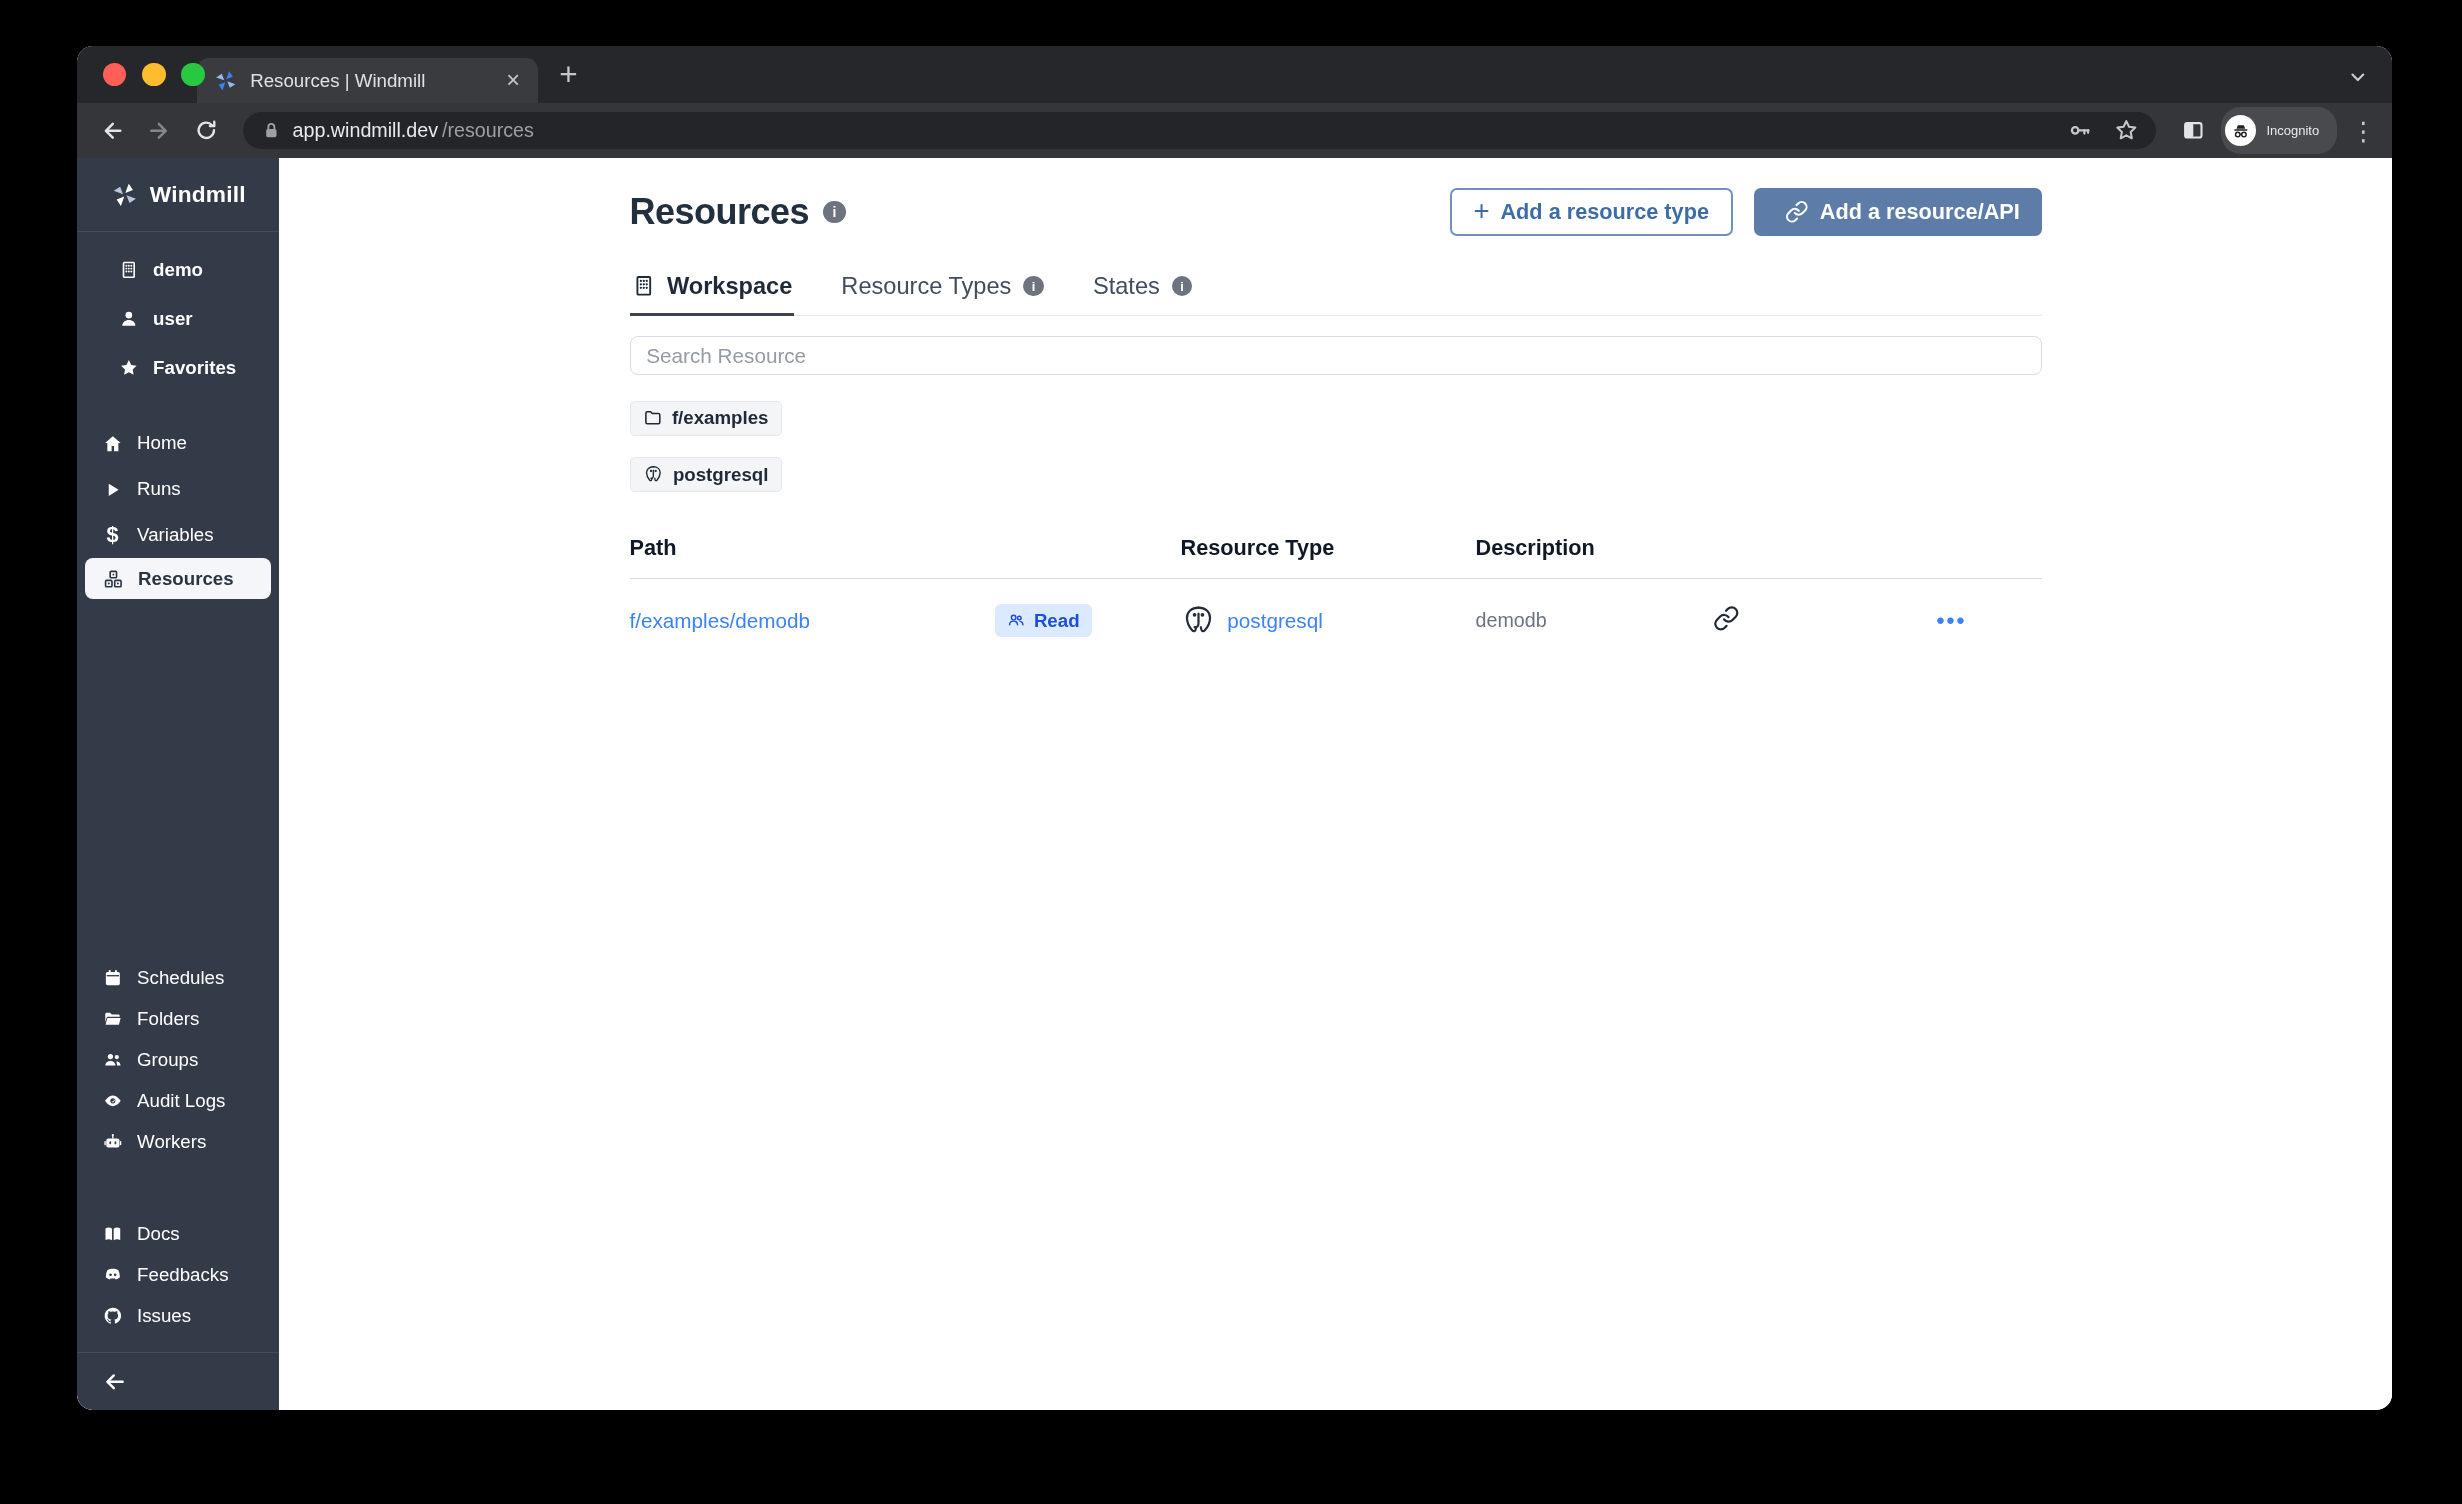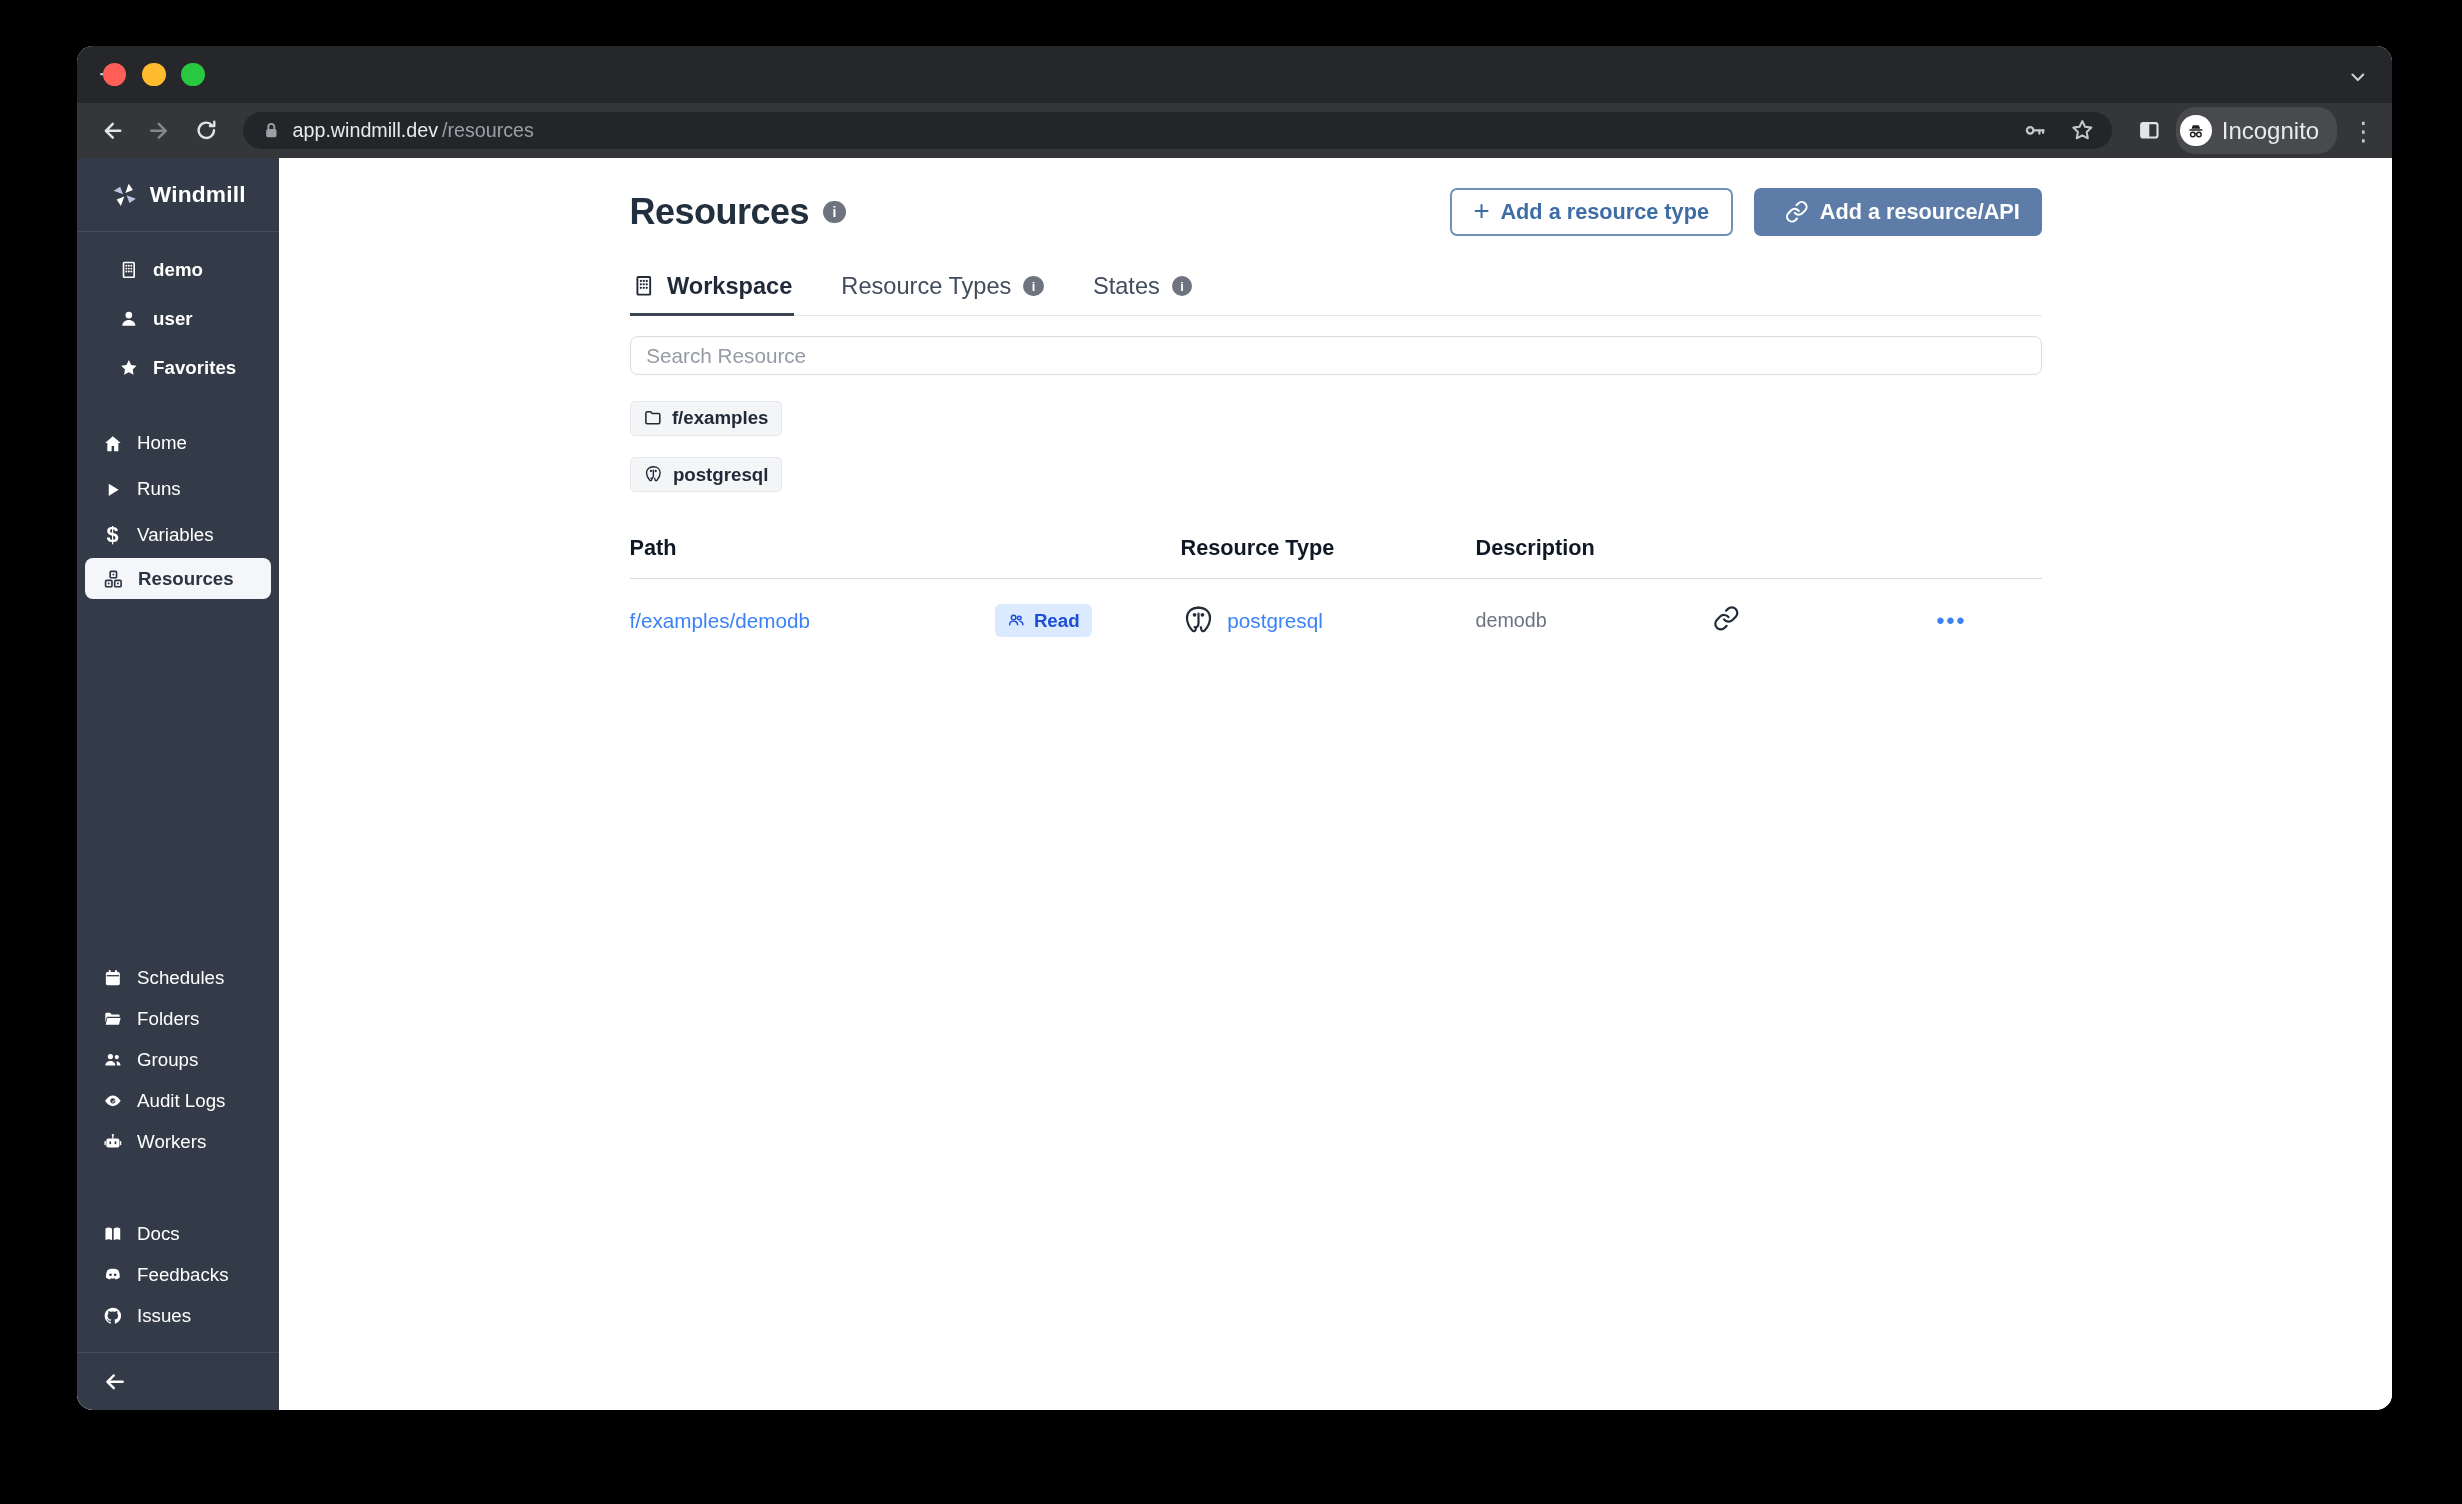--- a/index.html
+++ b/index.html
@@ -18,21 +18,21 @@
   .newtab{align-self:center;color:#c3c6cb;font-size:31.5px;line-height:1;margin-left:21.7px;cursor:pointer;}
   .strip-chevron{position:absolute;right:23.6px;top:19.7px;color:#c9ccd1;}
   .toolbar{height:55px;background:#35363a;flex:none;display:flex;align-items:center;padding:0 15.8px;gap:7.9px;}
   .nav-ic{width:39px;height:39px;border-radius:50%;display:flex;align-items:center;justify-content:center;color:#e2e4e8;cursor:pointer;flex:none;}
   .nav-ic.disabled{color:#84878c;}
   .omnibox{flex:1;height:37px;background:#242528;border-radius:18.7px;display:flex;align-items:center;
     gap:10.8px;padding:0 17.7px;margin:0 9.9px;font-size:19.7px;color:#e8eaed;min-width:0;}
   .url-path{color:#9aa0a6;}
   .omni-right{margin-left:auto;display:flex;align-items:center;gap:21.7px;color:#c3c6cb;}
   .incog{height:39px;background:#484a4e;border-radius:19.7px;display:flex;align-items:center;gap:9.9px;
-    padding:3.9px 17.7px 3.9px 3.9px;color:#e8eaed;font-size:24px;flex:none;}
+    padding:3.9px 17.7px 3.9px 3.9px;color:#e8eaed;font-size:13px;flex:none;}
   .incog-face{width:31.5px;height:31.5px;border-radius:50%;background:#fff;display:flex;align-items:center;justify-content:center;flex:none;}
   .menu-dots{color:#c3c6cb;margin-left:5.9px;cursor:pointer;}
   
   .content{flex:1;display:flex;min-height:0;background:#fff;}
   .sidebar{width:202px;flex:none;background:#333b48;display:flex;flex-direction:column;color:#fff;}
   .logo-row{height:73px;flex:none;display:flex;align-items:center;justify-content:center;gap:9.9px;
     border-bottom:1px solid #454d5b;font-weight:700;font-size:22.7px;letter-spacing:0.2px;}
   .sgroup{display:flex;flex-direction:column;}
   .sitem{display:flex;align-items:center;gap:14.8px;padding-left:25.6px;font-size:18.7px;font-weight:500;cursor:pointer;flex:none;}
   .g1 .sitem{height:49px;font-weight:600;}
@@ -84,20 +84,32 @@
 <body>
 
 <div class="window">
 
   <div class="tabstrip">
     <div class="traffic">
       <span class="t-red"></span>
       <span class="t-yellow"></span>
       <span class="t-green"></span>
     </div>
+    <div class="tab">
+      <span style="display:flex;">
+        <svg width="25.6" height="25.6" viewBox="0 0 24 24">
+          <path d="M12.4 10.6L15.2 3l3.4 5.2z" fill="#3b82f6"></path>
+          <path d="M12.4 10.6L15.2 3l3.4 5.2z" fill="#9bb8ee" transform="rotate(90 12 12)"></path>
+          <path d="M12.4 10.6L15.2 3l3.4 5.2z" fill="#3b82f6" transform="rotate(180 12 12)"></path>
+          <path d="M12.4 10.6L15.2 3l3.4 5.2z" fill="#9bb8ee" transform="rotate(270 12 12)"></path>
+        </svg>
+      </span>
+      <span class="tab-title">Resources | Windmill</span>
+      <span class="tab-close">×</span>
+    </div>
     <span class="newtab">+</span>
     <span class="strip-chevron">
       <svg width="21.7" height="21.7" viewBox="0 0 24 24" fill="none" stroke="currentColor" stroke-width="2.4" stroke-linecap="round" stroke-linejoin="round">
           <path d="M6 9.5l6 6 6-6"></path>
         </svg>
     </span>
   </div>
 
   <div class="toolbar">
     <span class="nav-ic">

